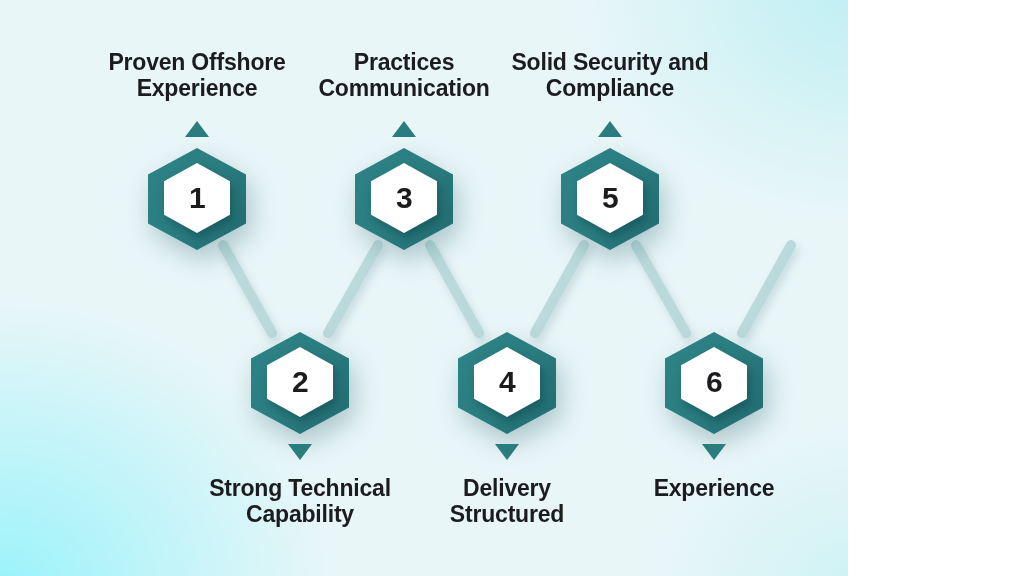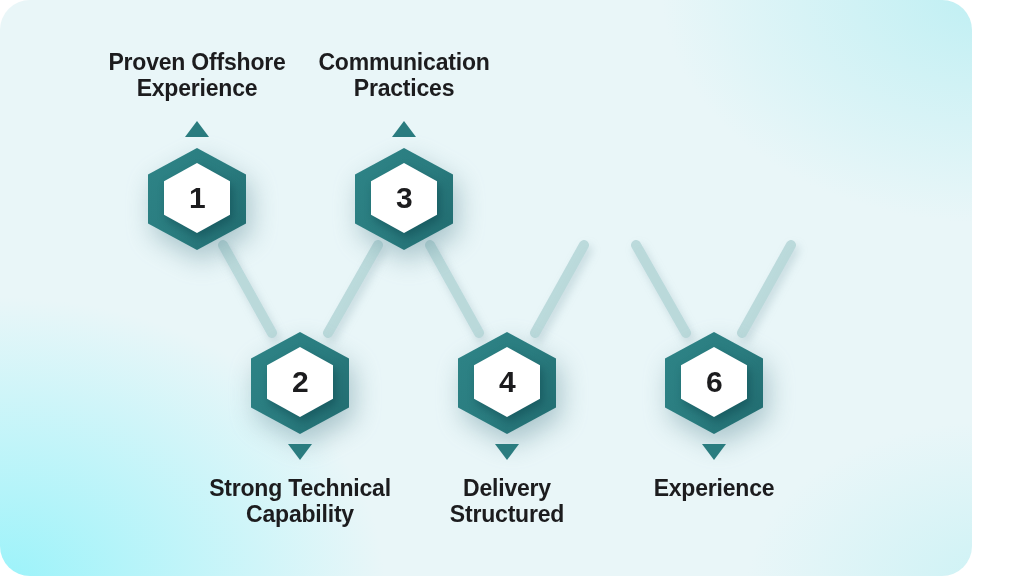--- a/index.html
+++ b/index.html
@@ -1,27 +1,26 @@
 <!DOCTYPE html>
 <html style="--teal: #2A7C7F; --teal_light: #2E8487; --teal_dark: #216B6F; --connector: #B7D7D9; --text: #1C1C1E; --hex_inner: #FFFFFF; --bg_base: #E9F6F8; --bg_bright: #9AF3FA; --bg_corner_tr: #BEEFF3; --bg_corner_br: #CDF2F5;"><head>
 <meta charset="utf-8">
 <style>
   html, body { margin: 0; padding: 0; }
   .canvas {
     position: relative;
-    width: 972px;
+    width: 848px;
     height: 576px;
     overflow: hidden;
     font-family: "Liberation Sans", "DejaVu Sans", sans-serif;
     background-color: var(--bg_base, #E9F6F8);
     background-image:
       radial-gradient(55% 70% at 0% 102%, var(--bg_bright, #9AF3FA) 0%, rgba(154,243,250,0) 72%),
       radial-gradient(50% 60% at 102% -2%, var(--bg_corner_tr, #BEEFF3) 0%, rgba(190,239,243,0) 68%),
       radial-gradient(42% 48% at 102% 102%, var(--bg_corner_br, #CDF2F5) 0%, rgba(205,242,245,0) 60%);
-    border-radius: 30px;
   }
 
   .connectors {
     position: absolute;
     left: 0; top: 0;
     filter: drop-shadow(3px 5px 4px rgba(100,140,150,.28));
   }
   .connectors line {
     stroke: var(--connector, #B7D7D9);
     stroke-width: 10;
@@ -143,22 +142,22 @@
     </div>
     <div class="arrow down"></div>
     <div class="node-label">
       <div>Strong Technical</div>
       <div>Capability</div>
     </div>
   </div>
 
   <div class="col top" style="left:284px">
     <div class="node-label">
+      <div>Practices</div>
       <div>Communication</div>
-      <div>Practices</div>
     </div>
     <div class="arrow up"></div>
     <div class="hex-wrap">
       <div class="hex-outer"></div>
       <div class="hex-inner-wrap">
         <div class="hex-inner">
           <span class="num">3</span>
         </div>
       </div>
     </div>
@@ -173,20 +172,35 @@
         </div>
       </div>
     </div>
     <div class="arrow down"></div>
     <div class="node-label">
       <div>Delivery</div>
       <div>Structured</div>
     </div>
   </div>
 
+  <div class="col top" style="left:490px">
+    <div class="node-label">
+      <div>Solid Security and</div>
+      <div>Compliance</div>
+    </div>
+    <div class="arrow up"></div>
+    <div class="hex-wrap">
+      <div class="hex-outer"></div>
+      <div class="hex-inner-wrap">
+        <div class="hex-inner">
+          <span class="num">5</span>
+        </div>
+      </div>
+    </div>
+  </div>
 
   <div class="col bottom" style="left:594px">
     <div class="hex-wrap">
       <div class="hex-outer"></div>
       <div class="hex-inner-wrap">
         <div class="hex-inner">
           <span class="num">6</span>
         </div>
       </div>
     </div>

